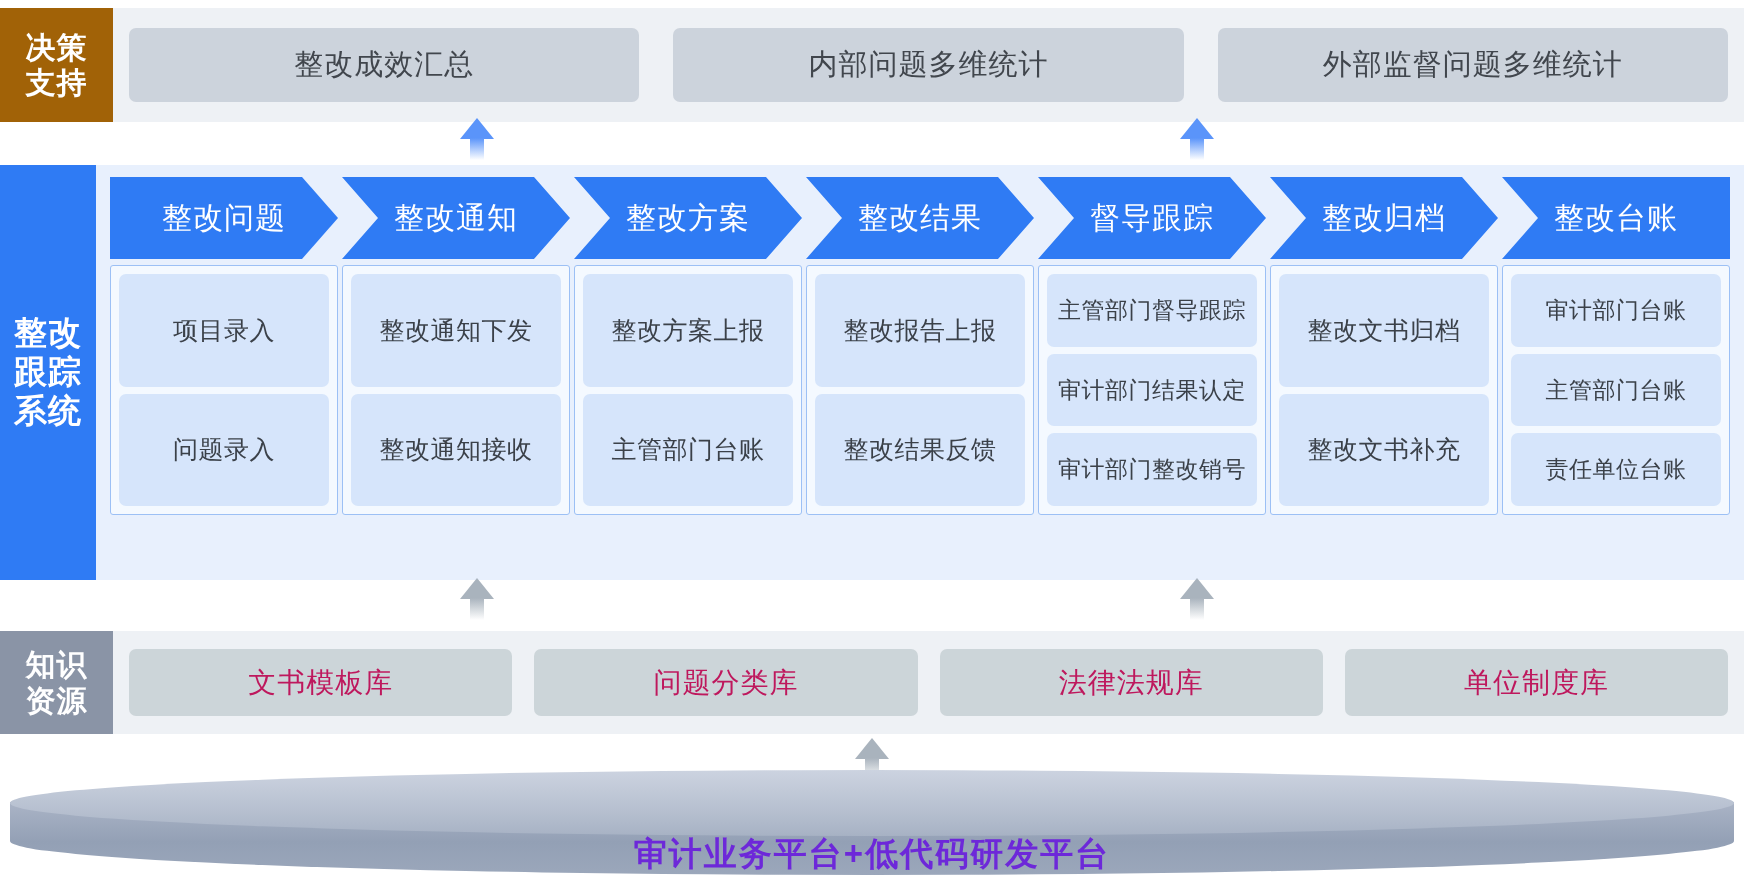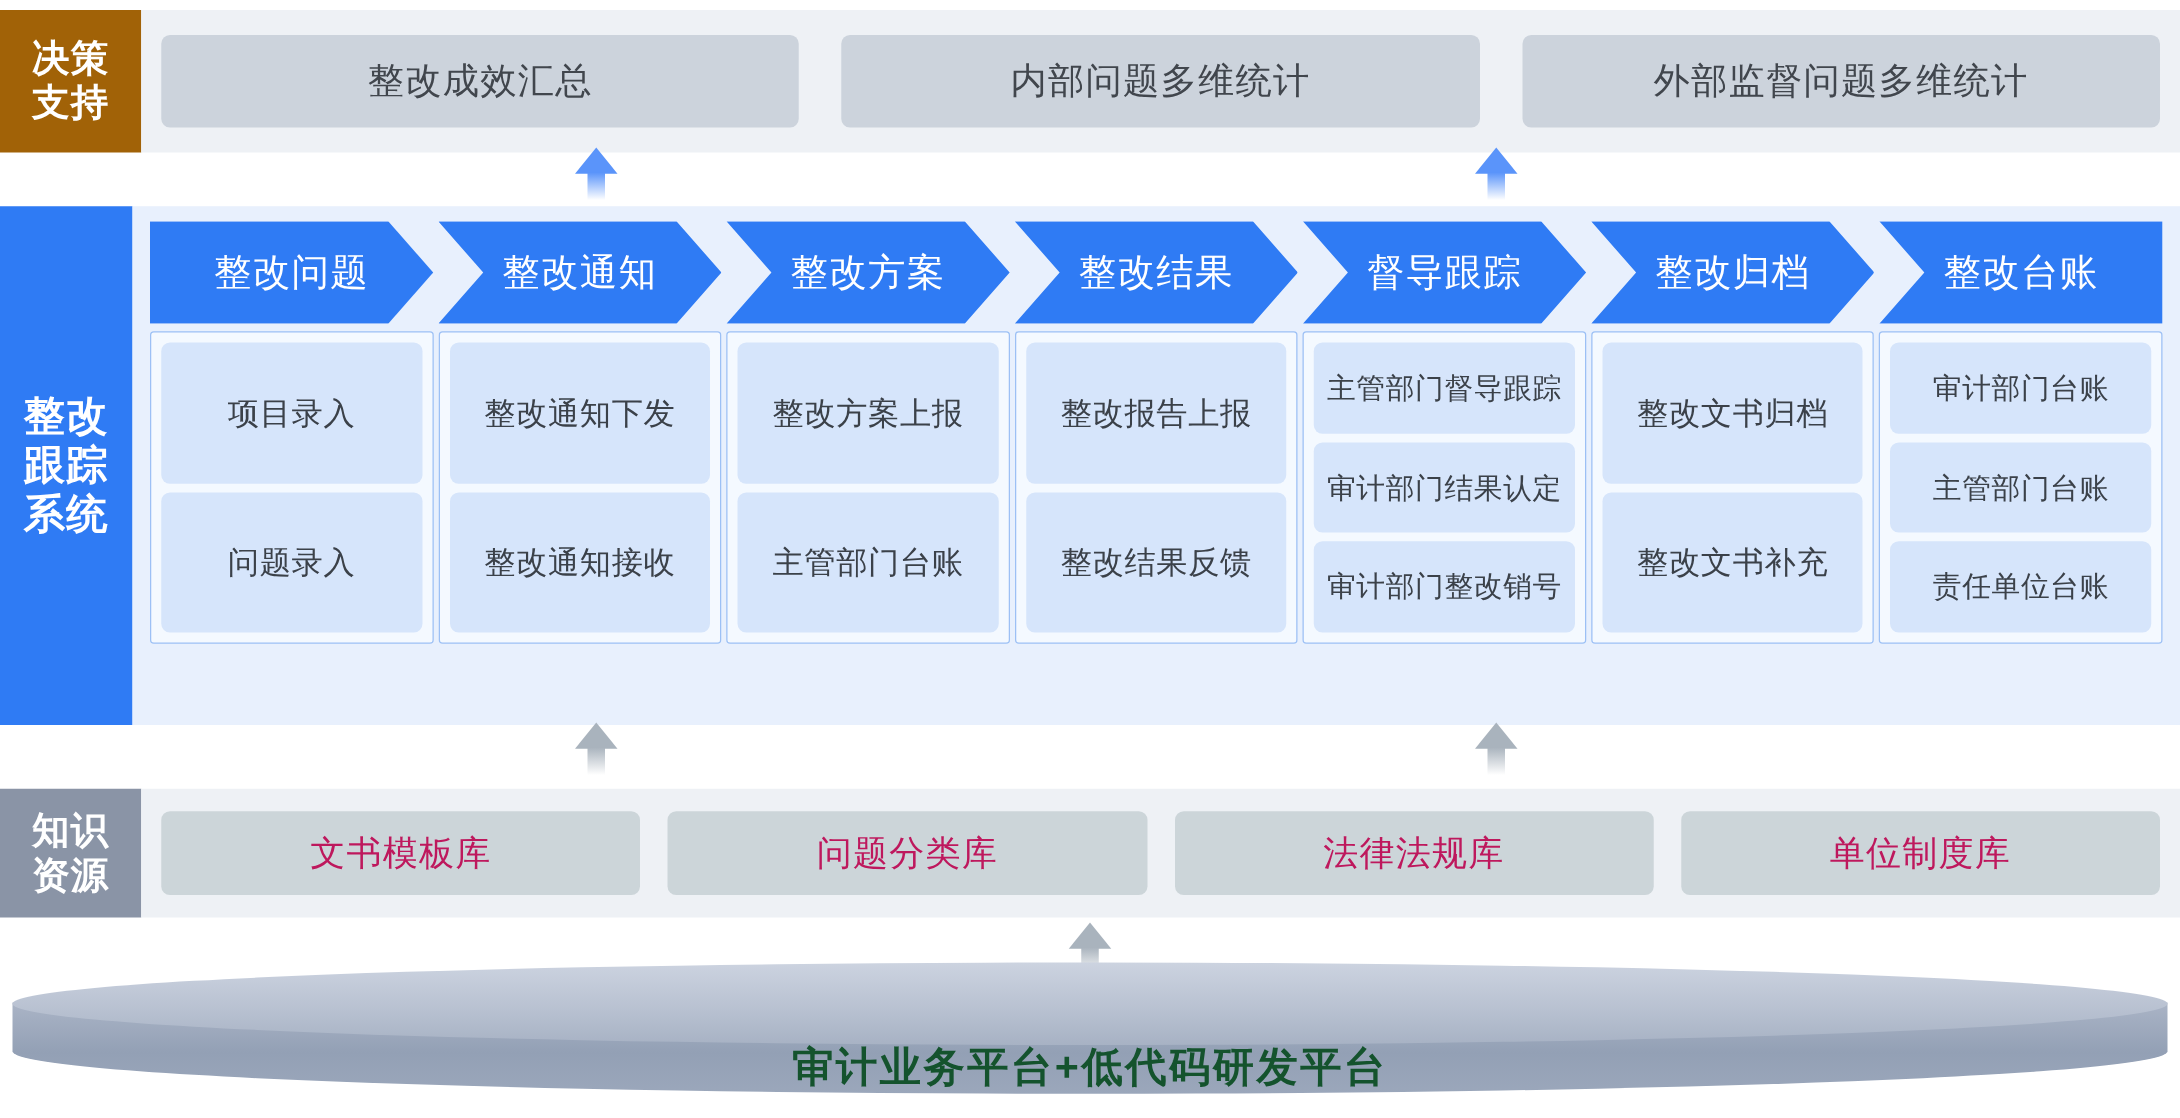--- a/index.html
+++ b/index.html
@@ -94,21 +94,21 @@
   }
 
   
   #system-band {
     left: 0;
     top: 165px;
     width: 1744px;
     height: 415px;
   }
   #system-band .side-label {
-    width: 106px;
+    width: 96px;
     background: #2f7bf4;
     font-size: 33px;
   }
   #system-band .band-body {
     flex: 1 1 auto;
     background: #e8f0fd;
     position: relative;
     padding: 12px 14px 14px 14px;
     box-sizing: border-box;
   }
@@ -227,21 +227,21 @@
     height: 66px;
     border-radius: 50%;
     background: linear-gradient(to bottom, #ccd3e0 0%, #b7c0d0 60%, #a7b2c4 100%);
   }
   .cyl-label {
     position: absolute;
     left: 0;
     top: 62px;
     width: 100%;
     text-align: center;
-    color: #14532d;
+    color: #6d28d9;
     font-size: 33px;
     font-weight: bold;
     letter-spacing: 2px;
   }
 </style>
 </head>
 <body>
 
 <div class="row-band" id="decision-band">
   <div class="side-label">

